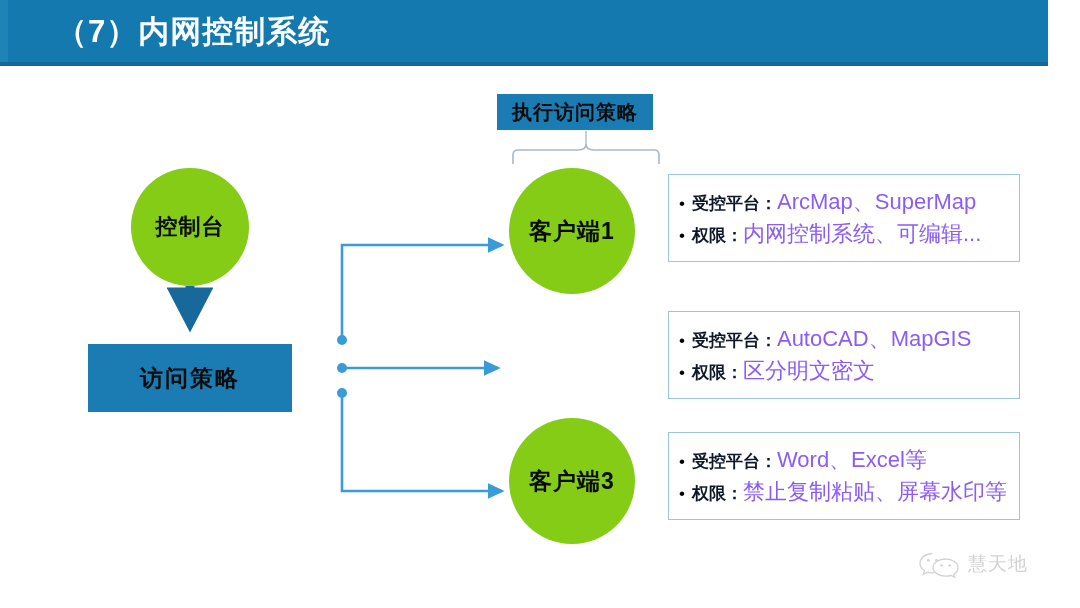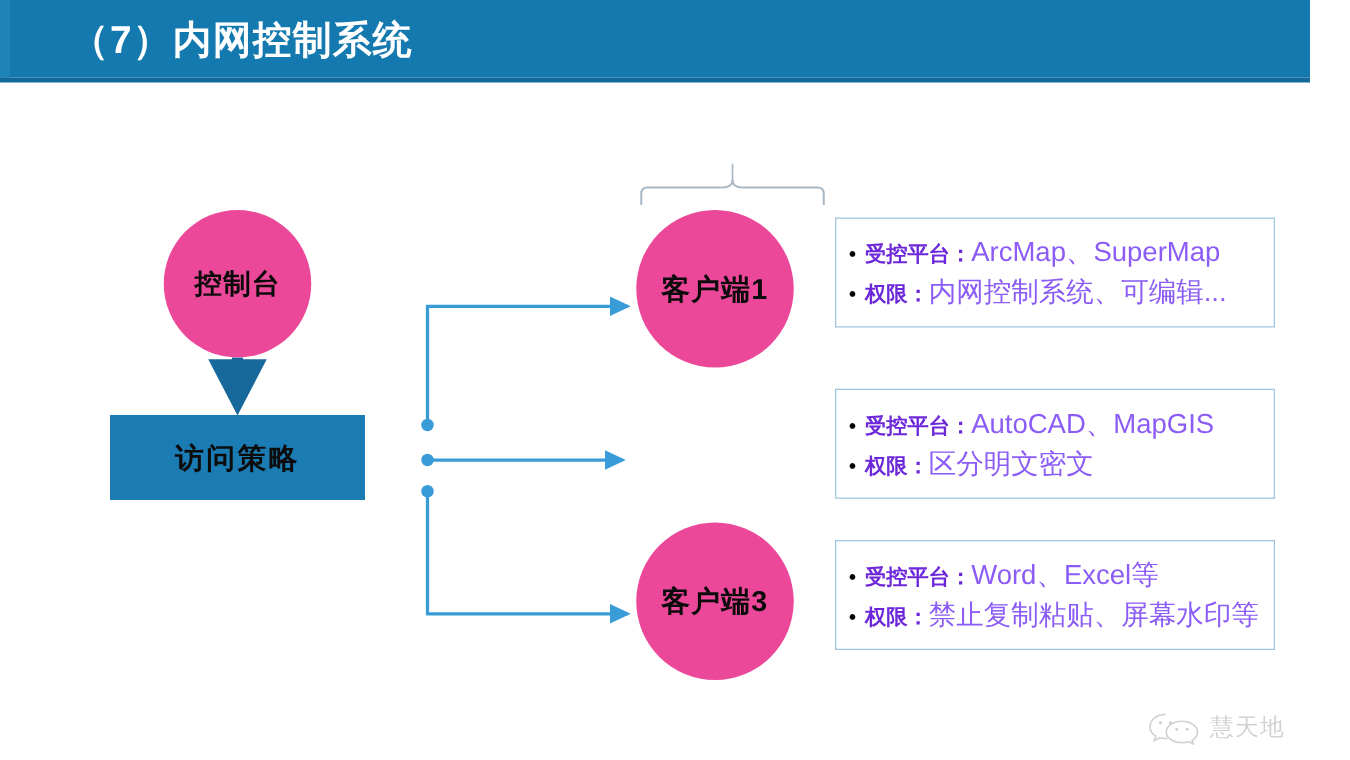--- a/index.html
+++ b/index.html
@@ -68,21 +68,21 @@
     color: #0c0c0c;
     font-weight: bold;
     display: flex;
     align-items: center;
     justify-content: center;
     box-sizing: border-box;
     text-align: center;
   }
   .blue-circle {
     position: absolute;
-    background: #ec4899;
+    background: #84cc16;
     border-radius: 50%;
     color: #0b0b0b;
     font-weight: bold;
     display: flex;
     align-items: center;
     justify-content: center;
     box-sizing: border-box;
     text-align: center;
   }
 
@@ -102,21 +102,21 @@
     top: 168px;
     width: 118px;
     height: 118px;
     font-size: 22px;
     letter-spacing: 1px;
   }
 
   
   #policy-rect {
     left: 88px;
-    top: 332px;
+    top: 344px;
     width: 204px;
     height: 68px;
     font-size: 23px;
     letter-spacing: 2px;
   }
 
   
   .client-circle {
     width: 126px;
     height: 126px;
@@ -151,21 +151,21 @@
   .bullet {
     color: #000000;
     font-size: 17px;
     line-height: 1;
     margin-right: 7px;
     flex: 0 0 auto;
   }
   .info-label {
     font-weight: bold;
     font-size: 17px;
-    color: #6d28d9;
+    color: #0f172a;
     flex: 0 0 auto;
   }
   .info-value {
     font-size: 22px;
     color: #8b5cf6;
     flex: 0 0 auto;
   }
 
   
   #connectors {
@@ -173,21 +173,21 @@
     left: 0; top: 0;
     width: 1080px;
     height: 608px;
     pointer-events: none;
   }
 
   
   #watermark {
     position: absolute;
     left: 917px;
-    top: 568px;
+    top: 550px;
     display: flex;
     align-items: center;
     opacity: 0.30;
   }
   #watermark-text {
     font-size: 19px;
     color: #6b6b6b;
     margin-left: 7px;
     letter-spacing: 1px;
     white-space: nowrap;
@@ -232,20 +232,21 @@
       <circle cx="342" cy="368" r="5" fill="#3a9bd9"></circle>
       <path d="M342,368 L498,368" stroke="#3a9bd9" stroke-width="2.6" fill="none" marker-end="url(#arrowhead)"></path>
     </g>
 
     <g>
       <circle cx="342" cy="393" r="5" fill="#3a9bd9"></circle>
       <path d="M342,393 L342,491 L502,491" stroke="#3a9bd9" stroke-width="2.6" fill="none" marker-end="url(#arrowhead)"></path>
     </g>
   </svg>
 
+  <div class="blue-rect" id="exec-policy-box">执行访问策略</div>
 
   <div class="blue-circle" id="console-circle">控制台</div>
 
   <div class="blue-rect" id="policy-rect">访问策略</div>
 
   <div class="blue-circle client-circle" id="client-circle-1">客户端1</div>
 
 
   <div class="blue-circle client-circle" id="client-circle-3">客户端3</div>
 

